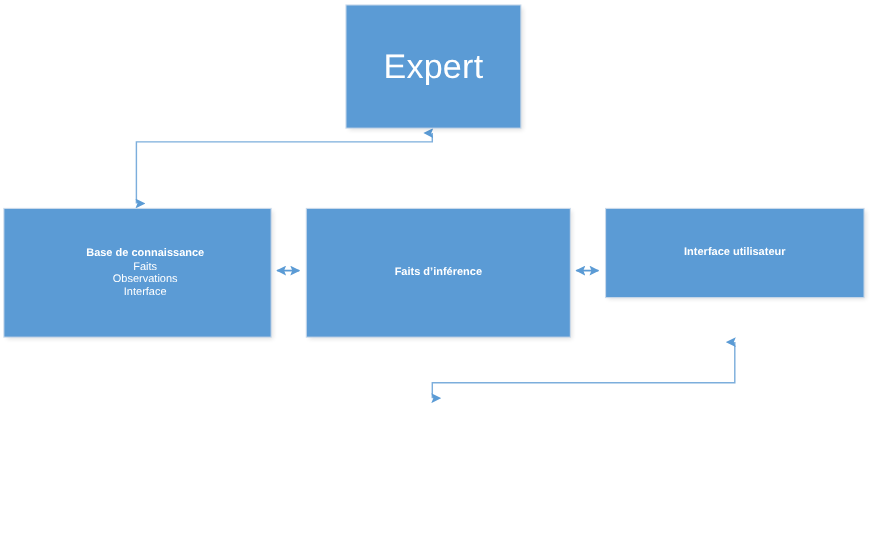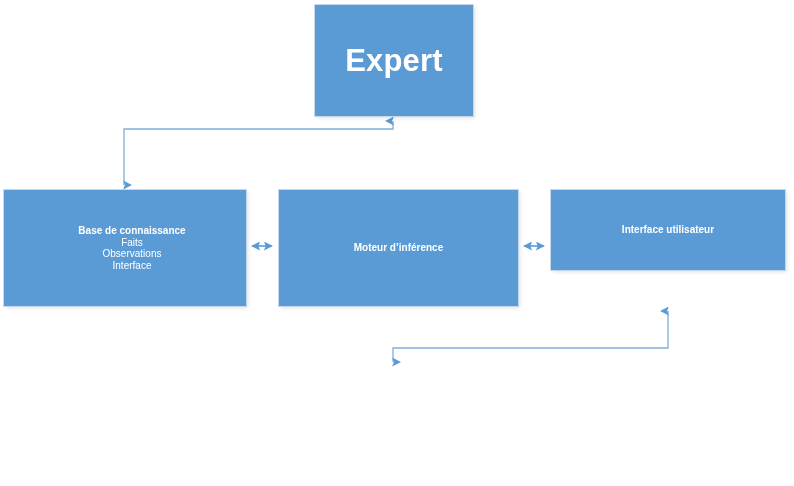--- a/index.html
+++ b/index.html
@@ -27,21 +27,21 @@
     flex-direction: column;
     align-items: center;
     justify-content: center;
     color: #ffffff;
     text-align: center;
     box-shadow: 0 0 0 1px rgba(190,210,232,0.85), 2px 2px 4px rgba(0,0,0,0.12);
     line-height: 1.15;
   }
   .node-title-lg {
     font-size: 31px;
-    font-weight: 700;
+    font-weight: 400;
     letter-spacing: 0.2px;
     white-space: nowrap;
   }
   .node-title-md {
     font-size: 10px;
     font-weight: bold;
     white-space: nowrap;
   }
   .node-sub {
     font-size: 10px;
@@ -107,21 +107,21 @@
     <div class="node-body">
       <div class="node-title-md">Base de connaissance</div>
       <div class="node-sub">Faits</div>
       <div class="node-sub">Observations</div>
       <div class="node-sub">Interface</div>
     </div>
   </div>
 
   <div class="node" id="node-engine">
     <div class="node-body" style="transform:none;">
-      <div class="node-title-md">Moteur d’inférence</div>
+      <div class="node-title-md">Faits d’inférence</div>
     </div>
   </div>
 
   <div class="node" id="node-ui">
     <div class="node-body" style="transform:none;">
       <div class="node-title-md">Interface utilisateur</div>
     </div>
   </div>
 
 

